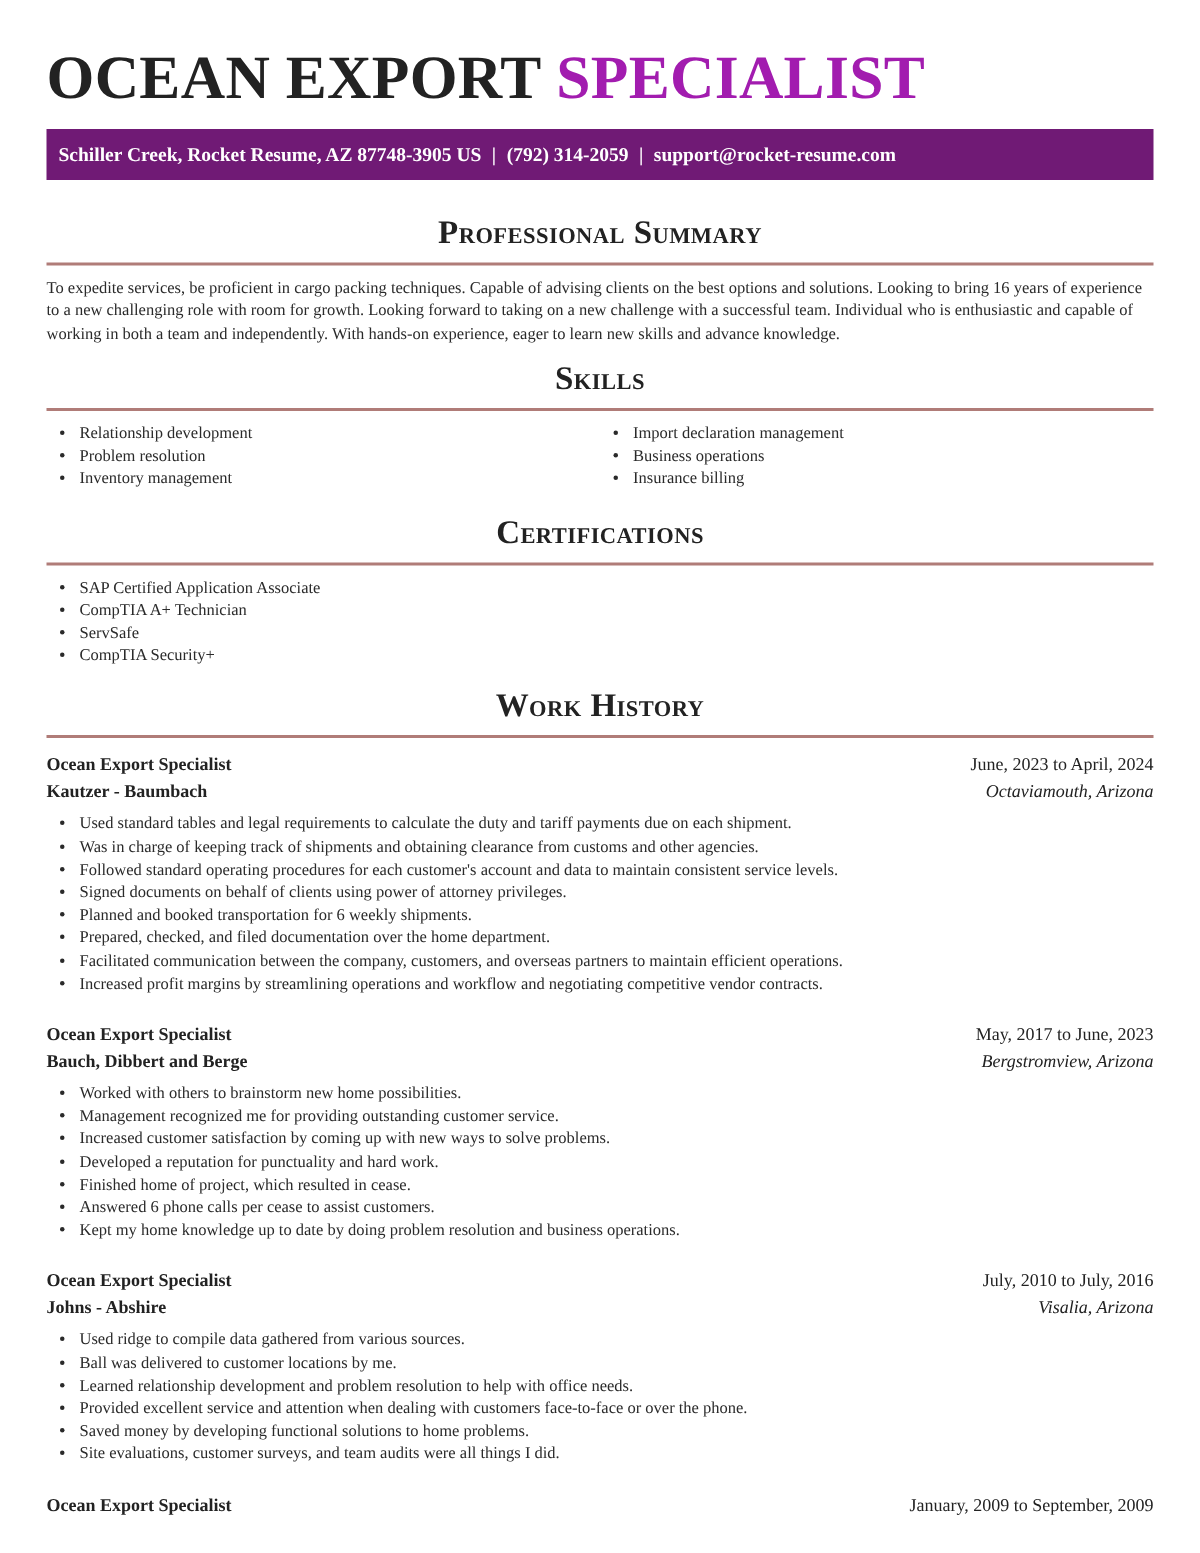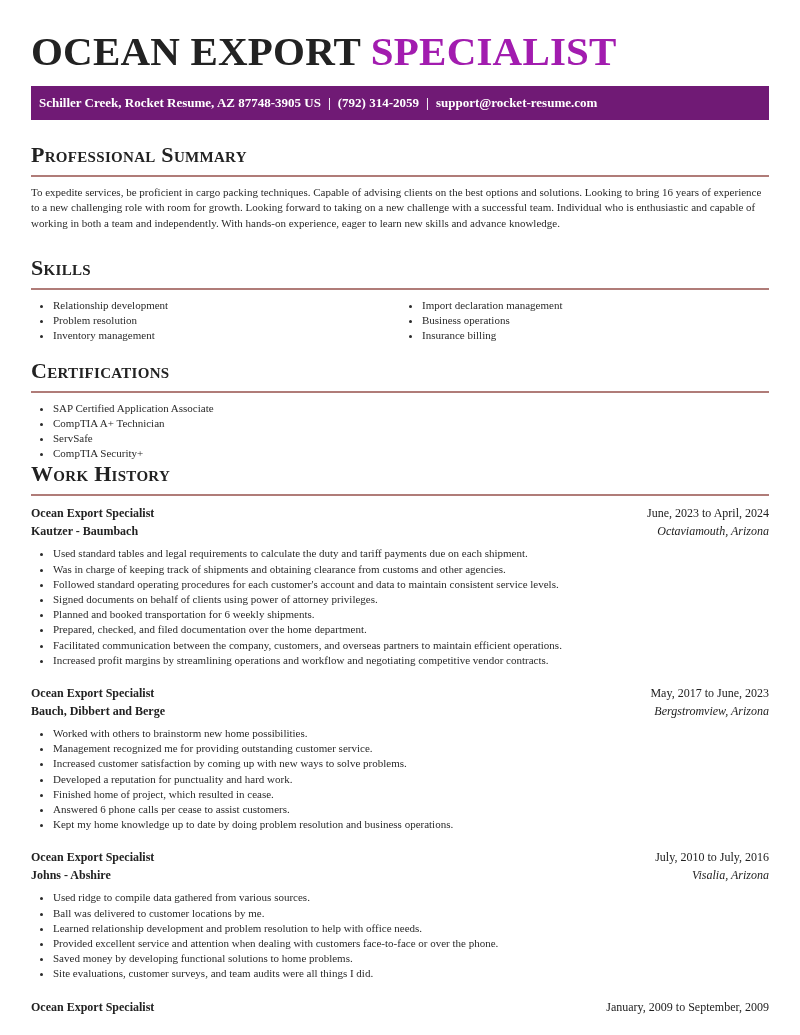--- a/index.html
+++ b/index.html
@@ -18,20 +18,21 @@
     .contact-bar {
       margin-top: 12px; background: #701a75; color: #fff;
       height: 34px; line-height: 34px; padding: 0 8px;
       font-size: 13px; font-weight: bold;
     }
     .contact-bar .sep { padding: 0 7px; }
     .section-title {
       margin: 0; font-size: 22px; font-weight: bold;
       font-variant: small-caps; color: #222; letter-spacing: 0.3px;
       line-height: 26px;
+      text-align: center;
     }
     .rule { height: 2px; background: #b07c78; margin-top: 7px; margin-bottom: 8px; }
     .summary { font-size: 11px; line-height: 15.3px; margin: 0; color: #2a2a2a; }
     ul { margin: 0; padding-left: 22px; }
     li { font-size: 11px; line-height: 15.2px; color: #2a2a2a; }
     .skills { display: flex; }
     .skills ul { flex: 1; }
     .job-head { display: flex; justify-content: space-between; font-size: 12px; line-height: 18px; }
     .job-title, .company { font-weight: bold; color: #222; }
     .dates { color: #222; }
@@ -48,21 +49,21 @@
   <div class="contact-bar">
     <span>Schiller Creek, Rocket Resume, AZ 87748-3905 US</span><span class="sep">|</span><span>(792) 314-2059</span><span class="sep">|</span><span>support@rocket-resume.com</span>
   </div>
 
   <section style="margin-top:22px;">
     <h2 class="section-title">Professional Summary</h2>
     <div class="rule"></div>
     <p class="summary">To expedite services, be proficient in cargo packing techniques. Capable of advising clients on the best options and solutions. Looking to bring 16 years of experience to a new challenging role with room for growth. Looking forward to taking on a new challenge with a successful team. Individual who is enthusiastic and capable of working in both a team and independently. With hands-on experience, eager to learn new skills and advance knowledge.</p>
   </section>
 
-  <section style="margin-top:24px;">
+  <section style="margin-top:8px;">
     <h2 class="section-title">Skills</h2>
     <div class="rule"></div>
     <div class="skills">
       <ul>
         <li>Relationship development</li>
         <li>Problem resolution</li>
         <li>Inventory management</li>
       </ul>
       <ul>
         <li>Import declaration management</li>
@@ -76,21 +77,21 @@
     <h2 class="section-title">Certifications</h2>
     <div class="rule"></div>
     <ul>
       <li>SAP Certified Application Associate</li>
       <li>CompTIA A+ Technician</li>
       <li>ServSafe</li>
       <li>CompTIA Security+</li>
     </ul>
   </section>
 
-  <section style="">
+  <section style="margin-top:12px;">
     <h2 class="section-title">Work History</h2>
     <div class="rule" style="margin-bottom:8px;"></div>
 
     <div class="job">
       <div class="job-head">
           <span class="job-title">Ocean Export Specialist</span>
           <span class="dates">June, 2023 to April, 2024</span>
         </div>
       <div class="job-head">
           <span class="company">Kautzer - Baumbach</span>

